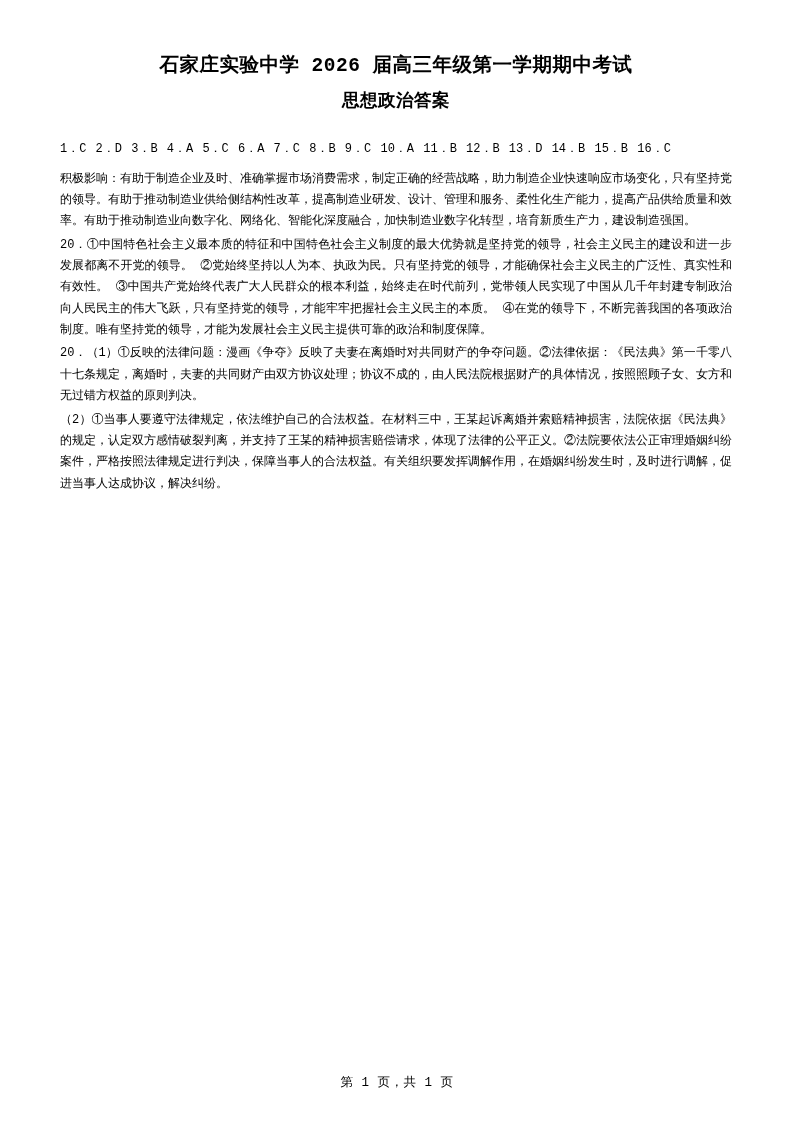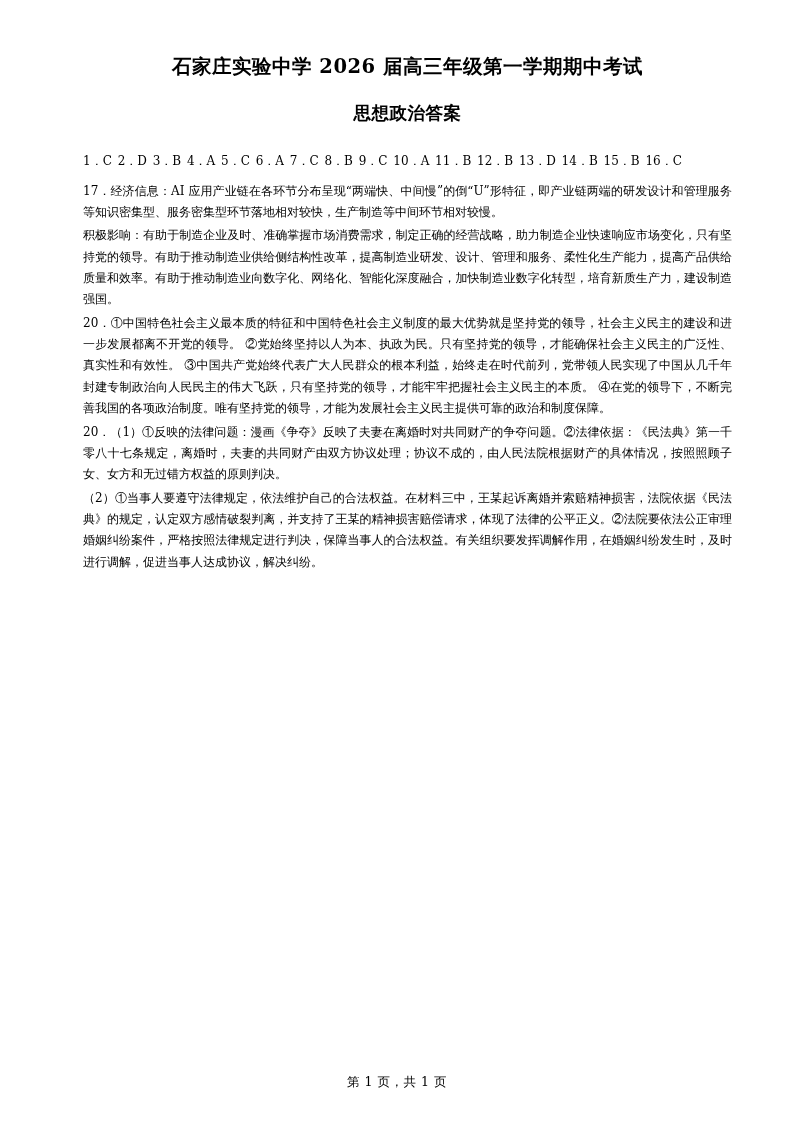--- a/index.html
+++ b/index.html
@@ -13,38 +13,39 @@
     font-family: "DejaVu Serif", "Liberation Serif", serif;
     color: #000000;
     position: relative;
     overflow: hidden;
   }
   .page {
     position: relative;
     width: 794px;
     height: 1123px;
     box-sizing: border-box;
-    padding: 44px 62px 0 83px;
+    padding: 44px 62px 0 60px;
+    font-family: Liberation Mono, monospace;
   }
   .title-block {
     text-align: center;
     margin-top: 8px;
   }
   .doc-title {
     font-size: 19.5px;
     font-weight: bold;
     letter-spacing: 0.5px;
     line-height: 1.5;
   }
   .doc-subtitle {
     font-size: 17.5px;
     font-weight: bold;
     letter-spacing: 0.5px;
     line-height: 1.6;
-    margin-top: 18px;
+    margin-top: 6px;
   }
   .body-block {
     margin-top: 24px;
   }
   p.para {
     font-size: 12px;
     line-height: 1.78;
     margin: 0 0 2px 0;
     text-align: justify;
     text-justify: inter-ideograph;
@@ -73,21 +74,20 @@
 
 <div class="page">
 
   <div class="title-block">
     <div class="doc-title">石家庄实验中学 2026 届高三年级第一学期期中考试</div>
     <div class="doc-subtitle">思想政治答案</div>
   </div>
 
   <div class="body-block">
     <p class="para objective">1．C    2．D    3．B    4．A    5．C    6．A    7．C    8．B    9．C    10．A    11．B    12．B    13．D    14．B    15．B    16．C</p>
-    <p class="para">17．经济信息：AI 应用产业链在各环节分布呈现“两端快、中间慢”的倒“U”形特征，即产业链两端的研发设计和管理服务等知识密集型、服务密集型环节落地相对较快，生产制造等中间环节相对较慢。</p>
     <p class="para">积极影响：有助于制造企业及时、准确掌握市场消费需求，制定正确的经营战略，助力制造企业快速响应市场变化，只有坚持党的领导。有助于推动制造业供给侧结构性改革，提高制造业研发、设计、管理和服务、柔性化生产能力，提高产品供给质量和效率。有助于推动制造业向数字化、网络化、智能化深度融合，加快制造业数字化转型，培育新质生产力，建设制造强国。</p>
     <p class="para">20．①中国特色社会主义最本质的特征和中国特色社会主义制度的最大优势就是坚持党的领导，社会主义民主的建设和进一步发展都离不开党的领导。    ②党始终坚持以人为本、执政为民。只有坚持党的领导，才能确保社会主义民主的广泛性、真实性和有效性。    ③中国共产党始终代表广大人民群众的根本利益，始终走在时代前列，党带领人民实现了中国从几千年封建专制政治向人民民主的伟大飞跃，只有坚持党的领导，才能牢牢把握社会主义民主的本质。    ④在党的领导下，不断完善我国的各项政治制度。唯有坚持党的领导，才能为发展社会主义民主提供可靠的政治和制度保障。</p>
     <p class="para">20．（1）①反映的法律问题：漫画《争夺》反映了夫妻在离婚时对共同财产的争夺问题。②法律依据：《民法典》第一千零八十七条规定，离婚时，夫妻的共同财产由双方协议处理；协议不成的，由人民法院根据财产的具体情况，按照照顾子女、女方和无过错方权益的原则判决。</p>
     <p class="para indent2">（2）①当事人要遵守法律规定，依法维护自己的合法权益。在材料三中，王某起诉离婚并索赔精神损害，法院依据《民法典》的规定，认定双方感情破裂判离，并支持了王某的精神损害赔偿请求，体现了法律的公平正义。②法院要依法公正审理婚姻纠纷案件，严格按照法律规定进行判决，保障当事人的合法权益。有关组织要发挥调解作用，在婚姻纠纷发生时，及时进行调解，促进当事人达成协议，解决纠纷。</p>
   </div>
 
   <div class="footer">第 1 页，共 1 页</div>
 
 </div>
 

